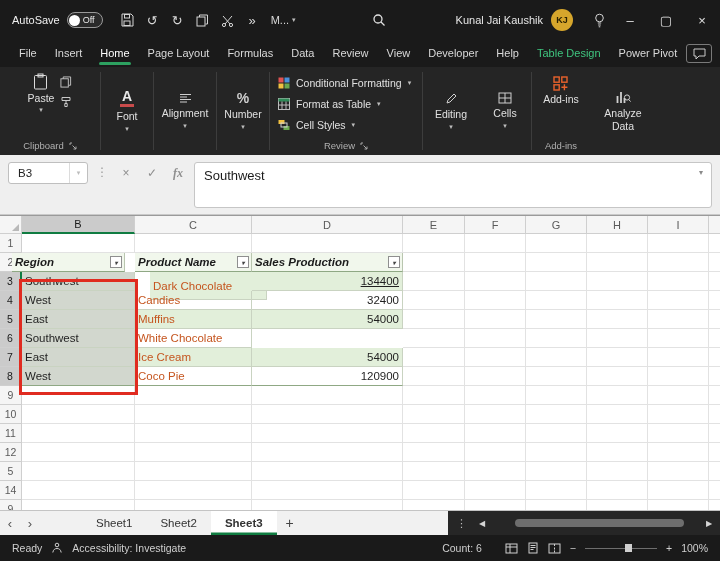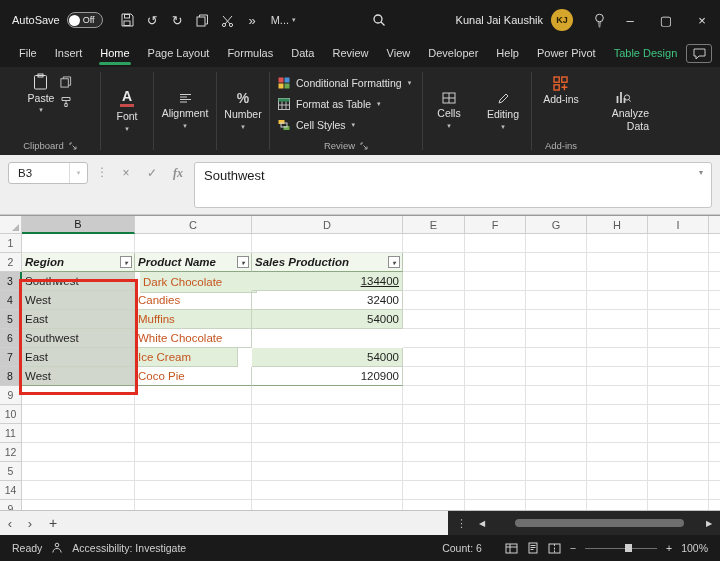--- a/index.html
+++ b/index.html
@@ -52,21 +52,21 @@
     display:flex; align-items:center; gap:5px; }
   .clip-content { display:flex; gap:6px; padding-top:6px; }
   .paste-btn { display:flex; flex-direction:column; align-items:center; gap:2px; font-size:10.5px; }
   .small-col { display:flex; flex-direction:column; gap:8px; padding-top:3px; }
   .collapsed { justify-content:center; gap:3px; font-size:10.5px; padding:0 8px; }
   .styles-col { display:flex; flex-direction:column; gap:3px; padding:7px 8px 0; align-self:flex-start; }
   .style-row { display:flex; align-items:center; gap:6px; font-size:10.5px; height:18px; white-space:nowrap; }
   .font-A { font-size:14px; font-weight:bold; color:#e8e8e8; line-height:1;
     border-bottom:3px solid #c84b4b; padding:0 2px 1px; }
   .pct { font-size:14px; font-weight:bold; color:#cfcfcf; line-height:1; }
-  .two-line { width:52px; text-align:right; line-height:1.2; }
+  .two-line { width:52px; text-align:center; line-height:1.2; }
 
   
   .formulabar { height:60px; background:#efefef; display:flex; align-items:flex-start;
     padding:7px 8px; gap:6px; border-bottom:1px solid #c9c9c9; }
   .namebox { width:80px; height:22px; background:#fff; border:1px solid #bfbfbf; border-radius:3px;
     display:flex; align-items:center; font-size:11.5px; color:#222; }
   .namebox .nb-val { flex:1; padding-left:9px; }
   .namebox .nb-arrow { width:18px; height:100%; display:flex; align-items:center; justify-content:center;
     border-left:1px solid #dcdcdc; }
   .fb-dots { color:#9a9a9a; font-size:12px; padding:3px 2px 0; }
@@ -199,22 +199,22 @@
       <div class="rtab">File</div>
       <div class="rtab">Insert</div>
       <div class="rtab active">Home</div>
       <div class="rtab">Page Layout</div>
       <div class="rtab">Formulas</div>
       <div class="rtab">Data</div>
       <div class="rtab">Review</div>
       <div class="rtab">View</div>
       <div class="rtab">Developer</div>
       <div class="rtab">Help</div>
+      <div class="rtab contextual">Table Design</div>
       <div class="rtab">Power Pivot</div>
-      <div class="rtab contextual">Table Design</div>
     </div>
   <div class="tabs-right">
     <div class="sq-btn">
       <svg width="13" height="12" viewBox="0 0 13 12" stroke="#c9c9c9" fill="none">
           <path d="M1 1 h11 v7 h-6 l-3 3 v-3 h-2 z"></path>
         </svg>
     </div>
 
   </div>
 </div>
@@ -314,34 +314,34 @@
       <span>Review</span>
       <span>
         <svg width="8" height="8" viewBox="0 0 8 8" stroke="#a8a8a8" fill="none">
             <path d="M1 3 V1 h2 M3.5 3.5 L7 7 M7 4.5 V7 H4.5"></path>
           </svg>
       </span>
     </div>
   </div>
   <div class="rsep"></div>
 
+  <div class="rgroup collapsed" style="width:56px">
+    <svg width="13" height="13" viewBox="0 0 13 13" stroke="#cfcfcf" fill="none">
+        <path d="M2 11 L3 8 L9 2 L11 4 L5 10 z"></path>
+      </svg>
+    <span>Editing</span>
+    <span class="chev">▾</span>
+  </div>
+
   <div class="rgroup collapsed" style="width:52px">
     <svg width="14" height="12" viewBox="0 0 14 12" stroke="#cfcfcf" fill="none">
         <rect x="1" y="1" width="12" height="10"></rect>
         <path d="M1 6 h12 M7 1 v10"></path>
       </svg>
     <span>Cells</span>
-    <span class="chev">▾</span>
-  </div>
-
-  <div class="rgroup collapsed" style="width:56px">
-    <svg width="13" height="13" viewBox="0 0 13 13" stroke="#cfcfcf" fill="none">
-        <path d="M2 11 L3 8 L9 2 L11 4 L5 10 z"></path>
-      </svg>
-    <span>Editing</span>
     <span class="chev">▾</span>
   </div>
   <div class="rsep"></div>
 
   <div class="rgroup" style="width:58px">
     <div class="paste-btn" style="padding-top:9px">
       <svg width="15" height="15" viewBox="0 0 15 15" stroke="#e8622c" fill="none" stroke-width="1.4">
           <rect x="1" y="1" width="5.2" height="5.2"></rect>
           <rect x="8.8" y="1" width="5.2" height="5.2"></rect>
           <rect x="1" y="8.8" width="5.2" height="5.2"></rect>
@@ -414,21 +414,21 @@
     <div class="gcell" style="left: 252px; top: 18px; width: 151px; height: 19px;"></div>
     <div class="gcell" style="left: 403px; top: 18px; width: 62px; height: 19px;"></div>
     <div class="gcell" style="left: 465px; top: 18px; width: 61px; height: 19px;"></div>
     <div class="gcell" style="left: 526px; top: 18px; width: 61px; height: 19px;"></div>
     <div class="gcell" style="left: 587px; top: 18px; width: 61px; height: 19px;"></div>
     <div class="gcell" style="left: 648px; top: 18px; width: 61px; height: 19px;"></div>
     <div class="gcell" style="left: 709px; top: 18px; width: 40px; height: 19px;"></div>
     <div class="ghead rowhead" style="left: 0px; top: 37px; width: 22px; height: 19px;">
       <span>2</span>
     </div>
-    <div class="gcell th-cell" style="left: 22px; top: 37px; width: 113px; height: 19px;">
+    <div class="gcell th-cell" style="left: 12px; top: 37px; width: 113px; height: 19px;">
       <span>Region</span>
       <div class="filter">▾</div>
     </div>
     <div class="gcell th-cell" style="left: 252px; top: 37px; width: 151px; height: 19px;">
       <span>Sales Production</span>
       <div class="filter">▾</div>
     </div>
     <div class="gcell th-cell" style="left: 135px; top: 37px; width: 117px; height: 19px;">
       <span>Product Name</span>
       <div class="filter">▾</div>
@@ -438,21 +438,21 @@
     <div class="gcell" style="left: 526px; top: 37px; width: 61px; height: 19px;"></div>
     <div class="gcell" style="left: 587px; top: 37px; width: 61px; height: 19px;"></div>
     <div class="gcell" style="left: 648px; top: 37px; width: 61px; height: 19px;"></div>
     <div class="gcell" style="left: 709px; top: 37px; width: 40px; height: 19px;"></div>
     <div class="ghead rowhead selrow" style="left: 0px; top: 56px; width: 22px; height: 19px;">
       <span>3</span>
     </div>
     <div class="gcell tcell band selb" style="left: 22px; top: 56px; width: 113px; height: 19px;">
       <span>Southwest</span>
     </div>
-    <div class="gcell tcell band prod" style="left: 140px; top: 56px; width: 117px; height: 21px;">
+    <div class="gcell tcell band prod" style="left: 150px; top: 56px; width: 117px; height: 28px;">
       <span>Dark Chocolate</span>
     </div>
     <div class="gcell tcell band num" style="left: 252px; top: 56px; width: 151px; height: 19px;">
       <span class="uline">134400</span>
     </div>
     <div class="gcell" style="left: 403px; top: 56px; width: 62px; height: 19px;"></div>
     <div class="gcell" style="left: 465px; top: 56px; width: 61px; height: 19px;"></div>
     <div class="gcell" style="left: 526px; top: 56px; width: 61px; height: 19px;"></div>
     <div class="gcell" style="left: 587px; top: 56px; width: 61px; height: 19px;"></div>
     <div class="gcell" style="left: 648px; top: 56px; width: 61px; height: 19px;"></div>
@@ -507,21 +507,21 @@
     <div class="gcell" style="left: 526px; top: 113px; width: 61px; height: 19px;"></div>
     <div class="gcell" style="left: 587px; top: 113px; width: 61px; height: 19px;"></div>
     <div class="gcell" style="left: 648px; top: 113px; width: 61px; height: 19px;"></div>
     <div class="gcell" style="left: 709px; top: 113px; width: 40px; height: 19px;"></div>
     <div class="ghead rowhead selrow" style="left: 0px; top: 132px; width: 22px; height: 19px;">
       <span>7</span>
     </div>
     <div class="gcell tcell band selb" style="left: 22px; top: 132px; width: 113px; height: 19px;">
       <span>East</span>
     </div>
-    <div class="gcell tcell band prod" style="left: 135px; top: 132px; width: 103px; height: 19px;">
+    <div class="gcell tcell band prod" style="left: 135px; top: 132px; width: 117px; height: 19px;">
       <span>Ice Cream</span>
     </div>
     <div class="gcell tcell band num" style="left: 252px; top: 132px; width: 151px; height: 19px;">
       <span>54000</span>
     </div>
     <div class="gcell" style="left: 403px; top: 132px; width: 62px; height: 19px;"></div>
     <div class="gcell" style="left: 465px; top: 132px; width: 61px; height: 19px;"></div>
     <div class="gcell" style="left: 526px; top: 132px; width: 61px; height: 19px;"></div>
     <div class="gcell" style="left: 587px; top: 132px; width: 61px; height: 19px;"></div>
     <div class="gcell" style="left: 648px; top: 132px; width: 61px; height: 19px;"></div>
@@ -627,20 +627,25 @@
     <div class="gcell" style="left: 526px; top: 284px; width: 61px; height: 19px;"></div>
     <div class="gcell" style="left: 587px; top: 284px; width: 61px; height: 19px;"></div>
     <div class="gcell" style="left: 648px; top: 284px; width: 61px; height: 19px;"></div>
     <div class="gcell" style="left: 709px; top: 284px; width: 40px; height: 19px;"></div>
     <div class="redbox" style="left: 19px; top: 63px; width: 119px; height: 116px; border-color: rgb(224, 43, 32);"></div>
   </div>
 
 <div class="sheettabs">
   <div class="snav">‹</div>
   <div class="snav">›</div>
+  <div class="stabs" id="sheet-tabs">
+      <div class="stab">Sheet1</div>
+      <div class="stab">Sheet2</div>
+      <div class="stab active">Sheet3</div>
+    </div>
   <div class="stab-add">+</div>
   <div class="scroll-region">
     <span class="sb-dots">⋮</span>
     <span class="sb-arrow">◀</span>
     <div class="sb-track">
       <div class="sb-thumb"></div>
     </div>
     <span class="sb-arrow">▶</span>
   </div>
 </div>

